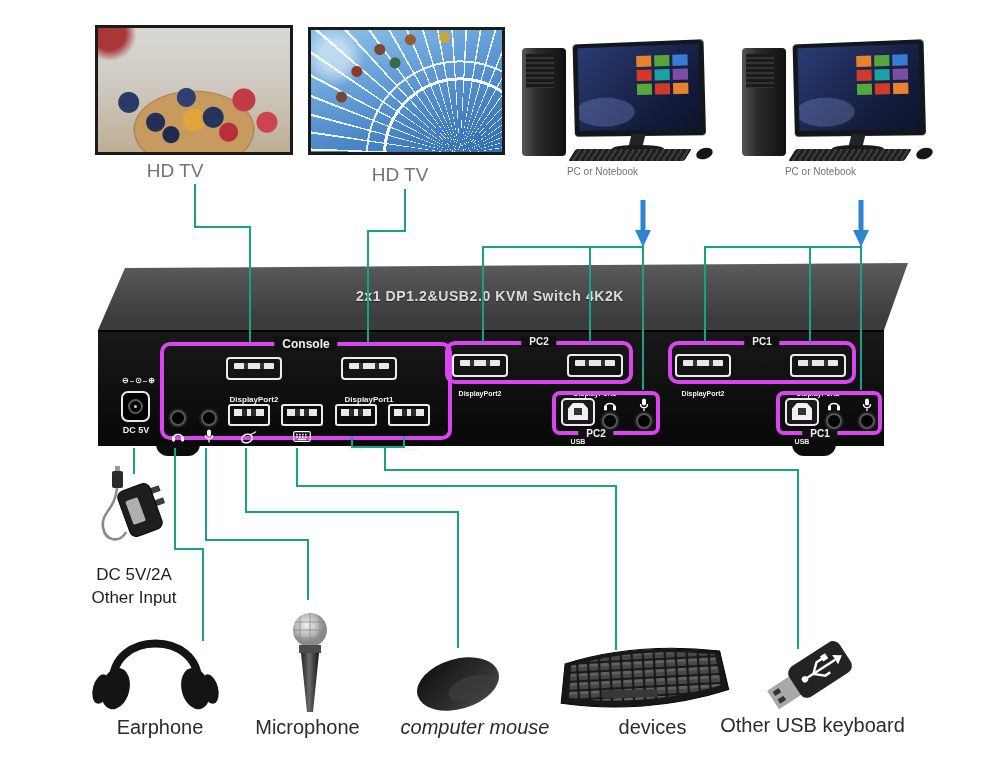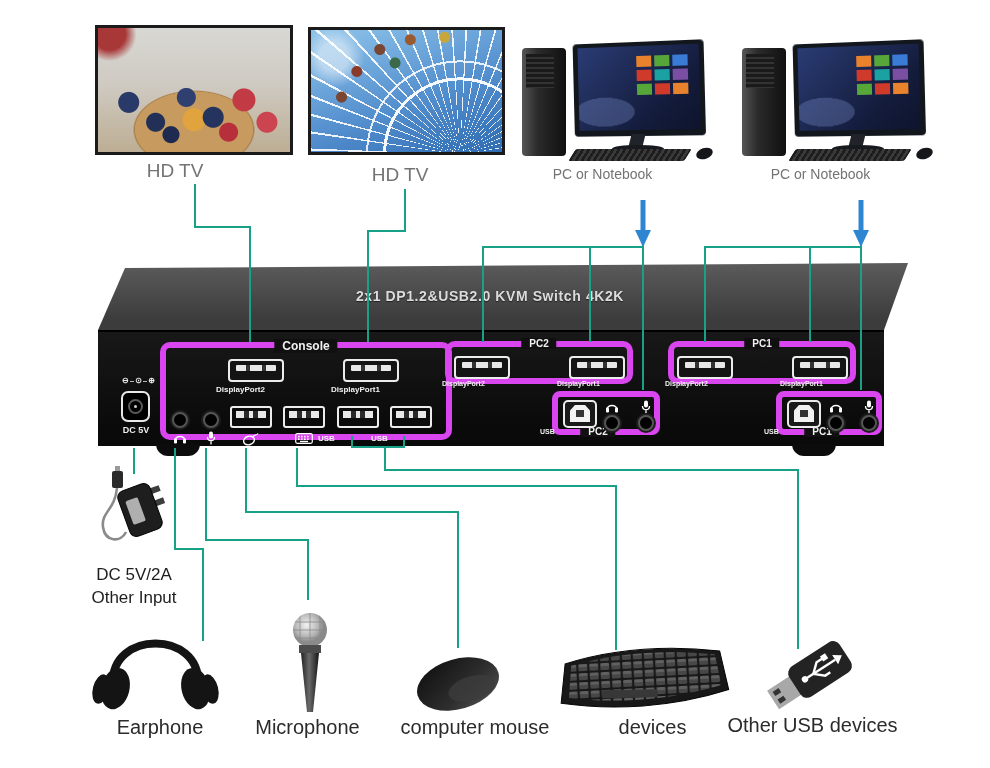--- a/index.html
+++ b/index.html
@@ -1,21 +1,21 @@
 <!DOCTYPE html>
 <html style="--line: #17a287; --arrow: #2e86d2;"><head>
 <meta charset="utf-8">
 <style>
   html,body{margin:0;padding:0;background:#fff;}
   .stage{position:relative;width:990px;height:768px;background:#ffffff;overflow:hidden;
          font-family:"Liberation Sans",sans-serif;}
   .abs{position:absolute;}
   .lbl{position:absolute;text-align:center;color:#737373;}
   .lbl.big{font-size:19px;}
-  .lbl.mid{font-size:14px;}
+  .lbl.mid{font-size:10px;}
 
   
   .tv{position:absolute;border:3px solid #1b1b1b;box-sizing:border-box;}
   .tv1{left:95px;top:25px;width:198px;height:130px;
     background:
       radial-gradient(circle 13px at 16% 60%, #2a3a68 0 10px, transparent 11px),
       radial-gradient(circle 11px at 30% 76%, #223058 0 9px, transparent 10px),
       radial-gradient(circle 11px at 46% 56%, #2e3f70 0 9px, transparent 10px),
       radial-gradient(circle 12px at 60% 72%, #25345f 0 10px, transparent 11px),
       radial-gradient(circle 10px at 38% 86%, #1e2a50 0 8px, transparent 9px),
@@ -73,31 +73,31 @@
   
   .topface{left:95px;top:260px;width:815px;height:70px;
     clip-path:polygon(30px 8px,813px 3px,789px 70px,3px 70px);
     background:linear-gradient(180deg,#5d5d5d,#3c3c3c 85%);}
   .devtitle{left:60px;top:288px;width:860px;text-align:center;font-size:14px;font-weight:bold;
     color:#dcdcdc;letter-spacing:.6px;text-shadow:0 1px 1px #222;}
   .frontface{left:98px;top:330px;width:786px;height:116px;
     background:linear-gradient(180deg,#181818,#0a0a0a 85%);border-top:2px solid #000;box-sizing:border-box;}
   .foot{position:absolute;top:444px;width:44px;height:12px;background:#0c0c0c;border-radius:0 0 12px 12px;}
 
-  .pgroup{position:absolute;border:6px solid #d946ef;border-radius:10px;box-sizing:border-box;padding-left:27px;}
+  .pgroup{position:absolute;border:4px solid #d946ef;border-radius:10px;box-sizing:border-box;padding-left:27px;}
   .pgroup .gtitle{position:absolute;top:-9px;left:50%;transform:translateX(-50%);
     background:#101010;padding:0 8px;font-size:12px;font-weight:bold;color:#f0f0f0;white-space:nowrap;}
   .pgroup .gtitle.sm{font-size:10px;}
   .pgroup .gtitle.bottom{top:auto;bottom:-8px;left:auto;}
 
   .dp{position:absolute;width:56px;height:23px;border:2px solid #ececec;border-radius:4px;
     background:#141414;box-sizing:border-box;}
   .dp i{display:block;margin:4px auto 0;width:40px;height:6px;border-radius:1px;
     background:linear-gradient(90deg,#e8e8e8 0 26%,#333 26% 36%,#e8e8e8 36% 64%,#333 64% 74%,#e8e8e8 74% 100%);}
-  .portlbl{position:absolute;width:80px;font-size:8px;font-weight:bold;color:#f2f2f2;}
+  .portlbl{position:absolute;width:80px;text-align:center;font-size:8px;font-weight:bold;color:#f2f2f2;margin-top:12px;}
 
   .usba{position:absolute;width:42px;height:22px;border:2px solid #ececec;border-radius:3px;
     background:#0c0c0c;box-sizing:border-box;}
   .usba i{display:block;margin:3px auto 0;width:30px;height:7px;
     background:linear-gradient(90deg,#e8e8e8 0 28%,#2a2a2a 28% 42%,#e8e8e8 42% 58%,#2a2a2a 58% 72%,#e8e8e8 72% 100%);}
 
   .usbb{position:absolute;width:34px;height:28px;border:2px solid #ececec;border-radius:5px;
     background:#1a1a1a;box-sizing:border-box;}
   .usbb i{display:block;margin:3px auto 0;width:20px;height:17px;background:#f2f2f2;
     clip-path:polygon(25% 0,75% 0,100% 32%,100% 100%,0 100%,0 32%);position:relative;}
@@ -361,21 +361,21 @@
             <stop offset="60%" stop-color="#2e2e2e"></stop>
             <stop offset="100%" stop-color="#555"></stop>
           </linearGradient>
         </defs>
       <g transform="rotate(-16 50 34)">
         <ellipse cx="50" cy="34" rx="42" ry="25" fill="url(#mog)"></ellipse>
         <ellipse cx="62" cy="42" rx="24" ry="12" fill="#3c3c3c" opacity="0.8"></ellipse>
       </g>
     </svg>
   </div>
-  <div class="plabel" style="left:385px;top:716px;width:180px;">computer mouse</div>
+  <div class="plabel" style="left:385px;top:716px;width:180px;font-style:italic;">computer mouse</div>
 
   <div class="icon" style="left:556px;top:642px;">
     <svg width="175" height="74" viewBox="0 0 175 74">
       <defs>
           <pattern id="keys" width="11" height="9" patternUnits="userSpaceOnUse">
             <rect x="1" y="1" width="9" height="7" rx="1.5" fill="#474747"></rect>
             <rect x="1" y="1" width="9" height="3" rx="1.5" fill="#606060"></rect>
           </pattern>
         </defs>
       <g transform="rotate(-3 87 37)">
@@ -398,21 +398,21 @@
           <path d="M46,38 H82"></path>
           <path d="M56,38 L65,30 L72,30"></path>
           <path d="M56,38 L65,46 L71,46"></path>
         </g>
         <circle cx="46" cy="38" r="3.2" fill="#fff"></circle>
         <rect x="71" y="27" width="6" height="6" fill="#fff"></rect>
         <polygon points="82,32.5 90,38 82,43.5" fill="#fff"></polygon>
       </g>
     </svg>
   </div>
-  <div class="plabel" style="left:715px;top:714px;width:195px;">Other USB devices</div>
+  <div class="plabel" style="left:715px;top:714px;width:195px;">Other USB keyboard</div>
 
   <svg class="overlay" width="990" height="768" viewBox="0 0 990 768">
     <g fill="none" style="stroke:var(--line)" stroke-width="2">
       <path d="M195,184 L195,227 L250,227 L250,342"></path>
       <path d="M405,189 L405,231 L368,231 L368,342"></path>
       <path d="M643,203 L643,390"></path>
       <path d="M483,247 L643,247 M483,246 L483,342 M590,247 L590,342"></path>
       <path d="M861,203 L861,390"></path>
       <path d="M705,247 L861,247 M705,246 L705,342 M810,247 L810,342"></path>
       <path d="M134,448 L134,474"></path>

